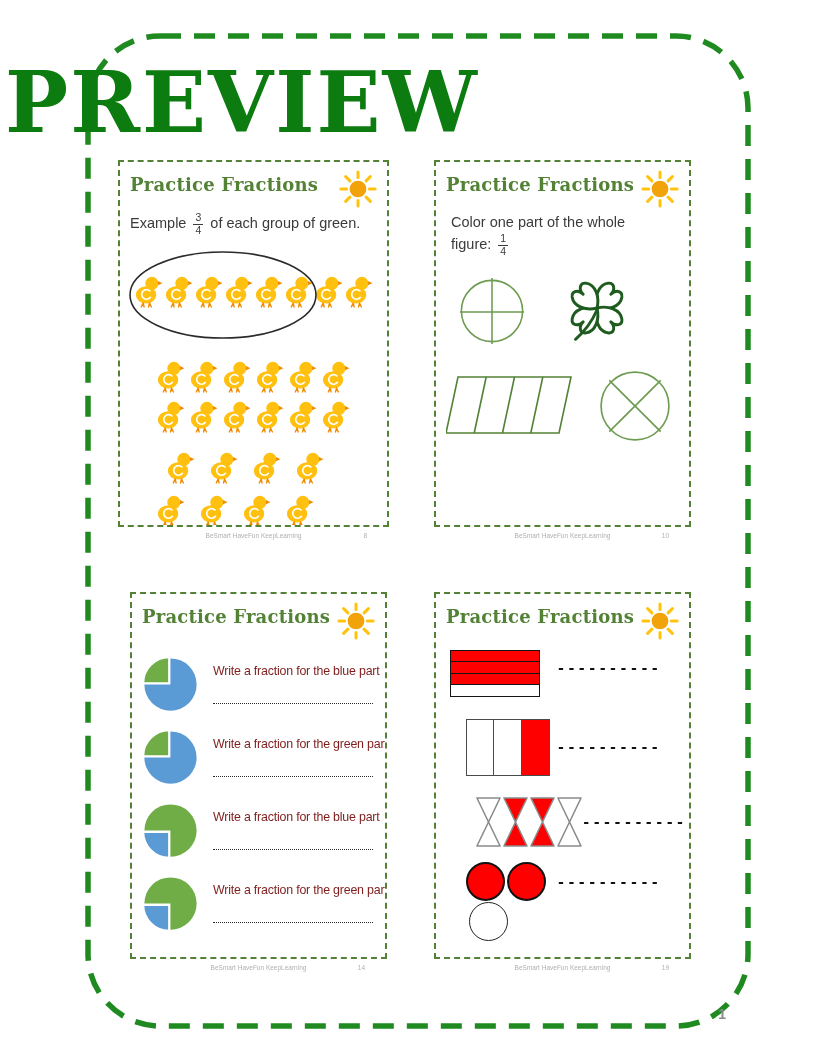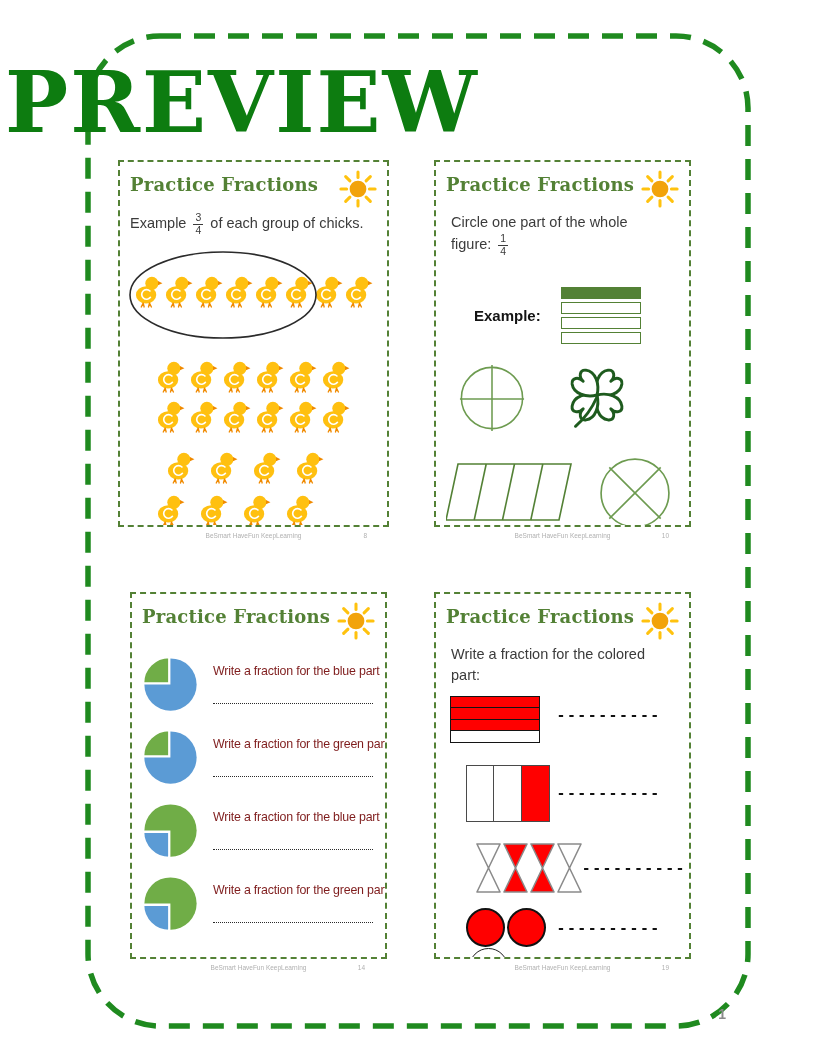--- a/index.html
+++ b/index.html
@@ -136,21 +136,21 @@
       <svg class="sun" viewBox="0 0 40 40">
           <use href="#sun-sym"></use>
         </svg>
     </div>
     <p class="prompt">
       <span>Example</span>
       <span class="frac">
         <span class="num">3</span>
         <span class="den">4</span>
       </span>
-      <span>of each group of chicks.</span>
+      <span>of each group of green.</span>
     </p>
     <div class="cgroup g1">
       <svg class="g1-ellipse" viewBox="0 0 192 90">
         <ellipse cx="95" cy="45" rx="93" ry="43" fill="none" stroke="#2b2b2b" stroke-width="1.6"></ellipse>
       </svg>
     <div class="chick-row">
           <svg viewBox="0 0 30 34" class="chick">
             <use href="#chick-sym"></use>
           </svg>
           <svg viewBox="0 0 30 34" class="chick">
@@ -255,35 +255,26 @@
   </div>
 
   <section class="card card2">
     <div class="card-header">
       <span class="card-title">Practice Fractions</span>
       <svg class="sun" viewBox="0 0 40 40">
           <use href="#sun-sym"></use>
         </svg>
     </div>
     <p class="prompt prompt2">
-      <span>Circle one part of the whole figure:</span>
+      <span>Color one part of the whole figure:</span>
       <span class="frac">
         <span class="num">1</span>
         <span class="den">4</span>
       </span>
     </p>
-    <div class="example-row">
-      <span class="example-label">Example:</span>
-      <div class="strips">
-          <div class="strip filled"></div>
-          <div class="strip"></div>
-          <div class="strip"></div>
-          <div class="strip"></div>
-        </div>
-    </div>
     <div class="shapes-area">
       <svg class="shape-circle4" viewBox="0 0 70 70">
         <circle cx="35" cy="35" r="31.5" fill="none" stroke="#6D9B50" stroke-width="1.6"></circle>
         <line x1="35" y1="1" x2="35" y2="69" stroke="#6D9B50" stroke-width="1.6"></line>
         <line x1="2" y1="36" x2="68" y2="36" stroke="#6D9B50" stroke-width="1.6"></line>
       </svg>
       <svg class="shape-clover" viewBox="0 0 84 88">
         <g fill="#ffffff" stroke="#1E5B1E" stroke-width="3" stroke-linejoin="round">
           <path transform="rotate(45 42 42)" d="M42 42 C32 36 26 24 32 16 C36 11 42 15 42 22 C42 15 48 11 52 16 C58 24 52 36 42 42 Z"></path>
           <path transform="rotate(135 42 42)" d="M42 42 C32 36 26 24 32 16 C36 11 42 15 42 22 C42 15 48 11 52 16 C58 24 52 36 42 42 Z"></path>
@@ -365,21 +356,20 @@
     <span class="pg">14</span>
   </div>
 
   <section class="card card4">
     <div class="card-header">
       <span class="card-title">Practice Fractions</span>
       <svg class="sun" viewBox="0 0 40 40">
           <use href="#sun-sym"></use>
         </svg>
     </div>
-    <p class="prompt prompt4">Write a fraction for the colored part:</p>
     <div class="c4row">
       <div class="hstrips">
           <div class="hstrip" style="background: rgb(255, 0, 0);"></div>
           <div class="hstrip" style="background: rgb(255, 0, 0);"></div>
           <div class="hstrip" style="background: rgb(255, 0, 0);"></div>
           <div class="hstrip" style="background: rgb(255, 255, 255);"></div>
         </div>
       <span class="dashes">----------</span>
     </div>
     <div class="c4row vcellsrow">

